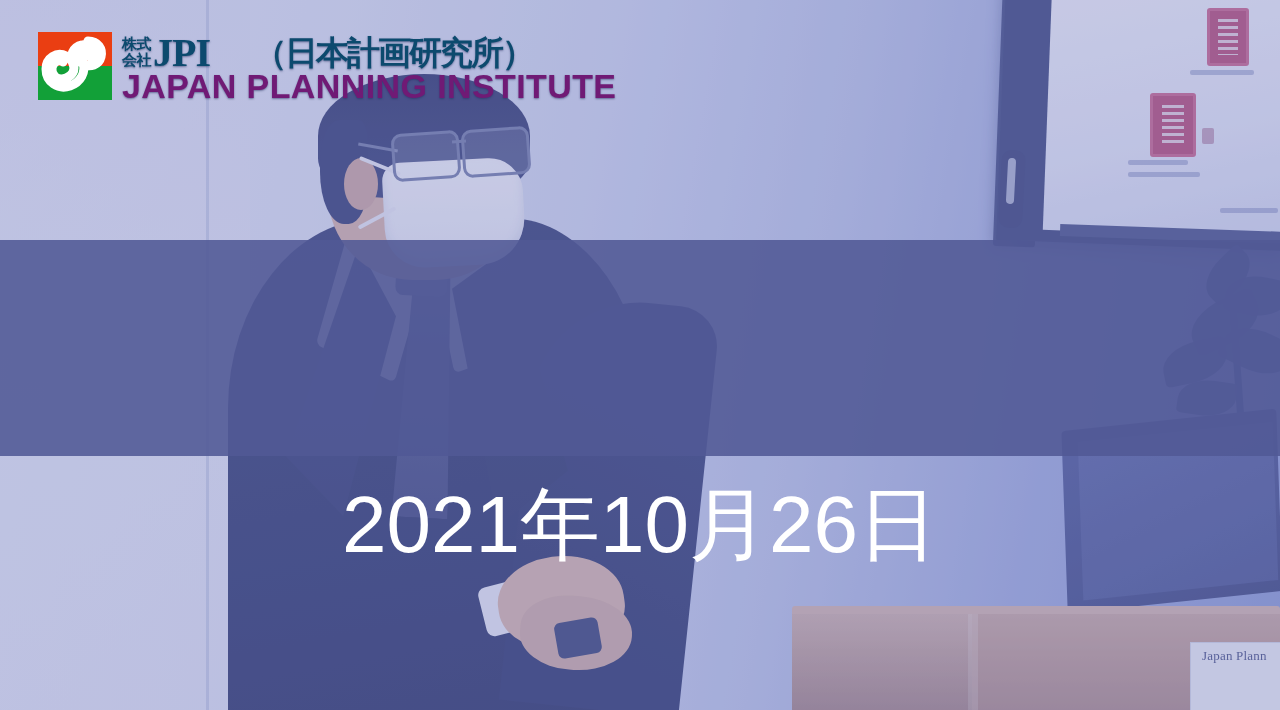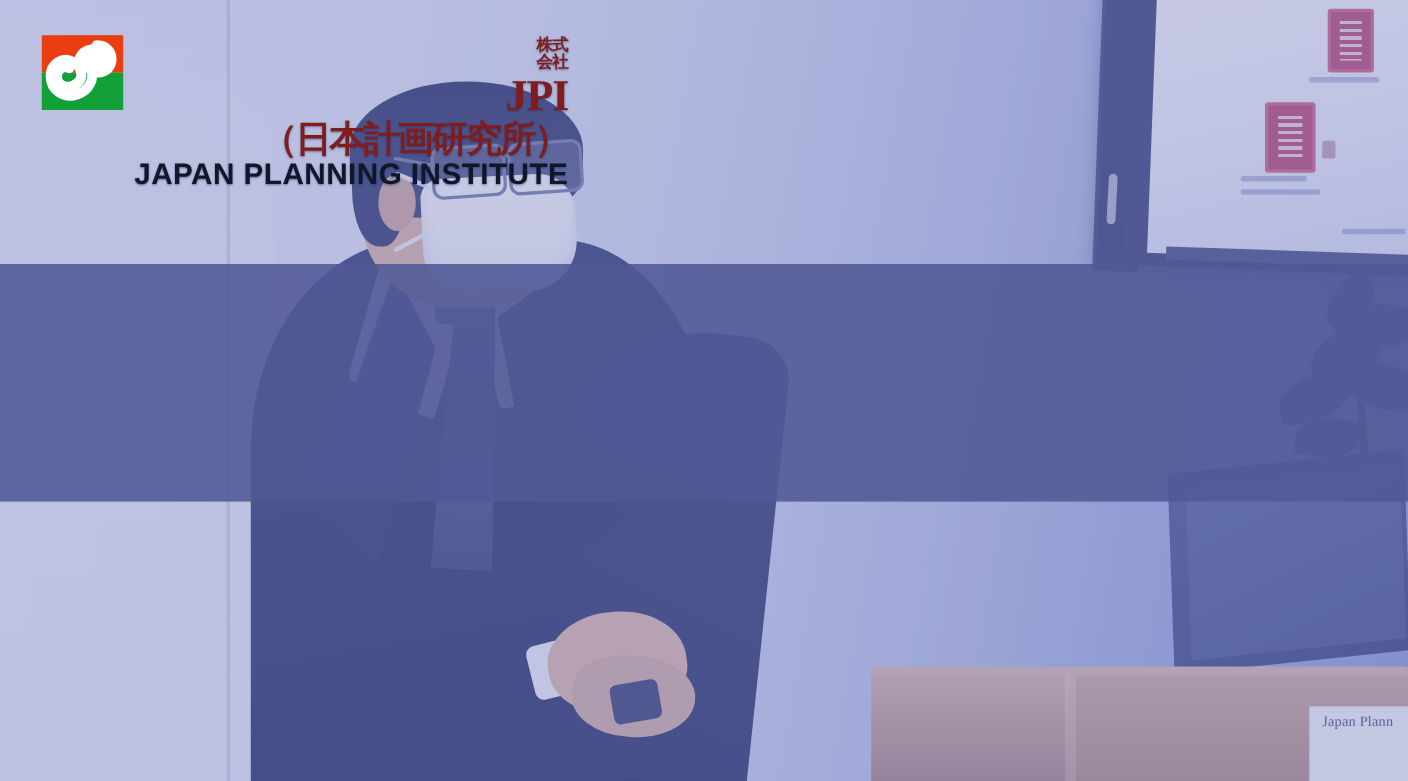--- a/index.html
+++ b/index.html
@@ -440,24 +440,23 @@
   }
   .logo-mark .sq-bot {
     position: absolute;
     left: 0; top: 34px; width: 74px; height: 34px;
     background: #12a038;
   }
   .logo-mark svg { position: absolute; left: 0; top: 0; }
   .logo-words { padding-top: 1px; }
   .logo-line1 {
     display: flex;
-    align-items: flex-end;
-    color: #7f1d1d;
+    align-items: center;
+    color: #0c4a6e;
     text-shadow: 0 1px 2px rgba(40,48,96,.55);
-    flex-direction: column;
   }
   .kabu {
     display: inline-block;
     font-size: 15px;
     line-height: 16px;
     font-weight: 700;
     letter-spacing: -.5px;
     text-align: center;
     padding-bottom: 2px;
   }
@@ -471,22 +470,22 @@
     margin-left: 2px;
   }
   .jp-paren {
     font-size: 33px;
     line-height: 38px;
     font-weight: 700;
     letter-spacing: -2px;
     margin-left: 44px;
   }
   .logo-line2 {
-    color: #0f172a;
-    font-size: 27px;
+    color: #701a75;
+    font-size: 34px;
     line-height: 30px;
     font-weight: 700;
     letter-spacing: .4px;
     text-shadow: 0 1px 2px rgba(40,48,96,.55);
     margin-top: -2px;
   }
 
   
   .ministry {
     position: absolute;
@@ -617,14 +616,15 @@
           <span>株式</span>
           <span>会社</span>
         </span>
         <span class="jpi">JPI</span>
         <span class="jp-paren">（日本計画研究所）</span>
       </div>
       <div class="logo-line2">JAPAN PLANNING INSTITUTE</div>
     </div>
   </div>
 
+  <div class="eventdate">2021年10月26日</div>
 
 </div>
 
 </body></html>

